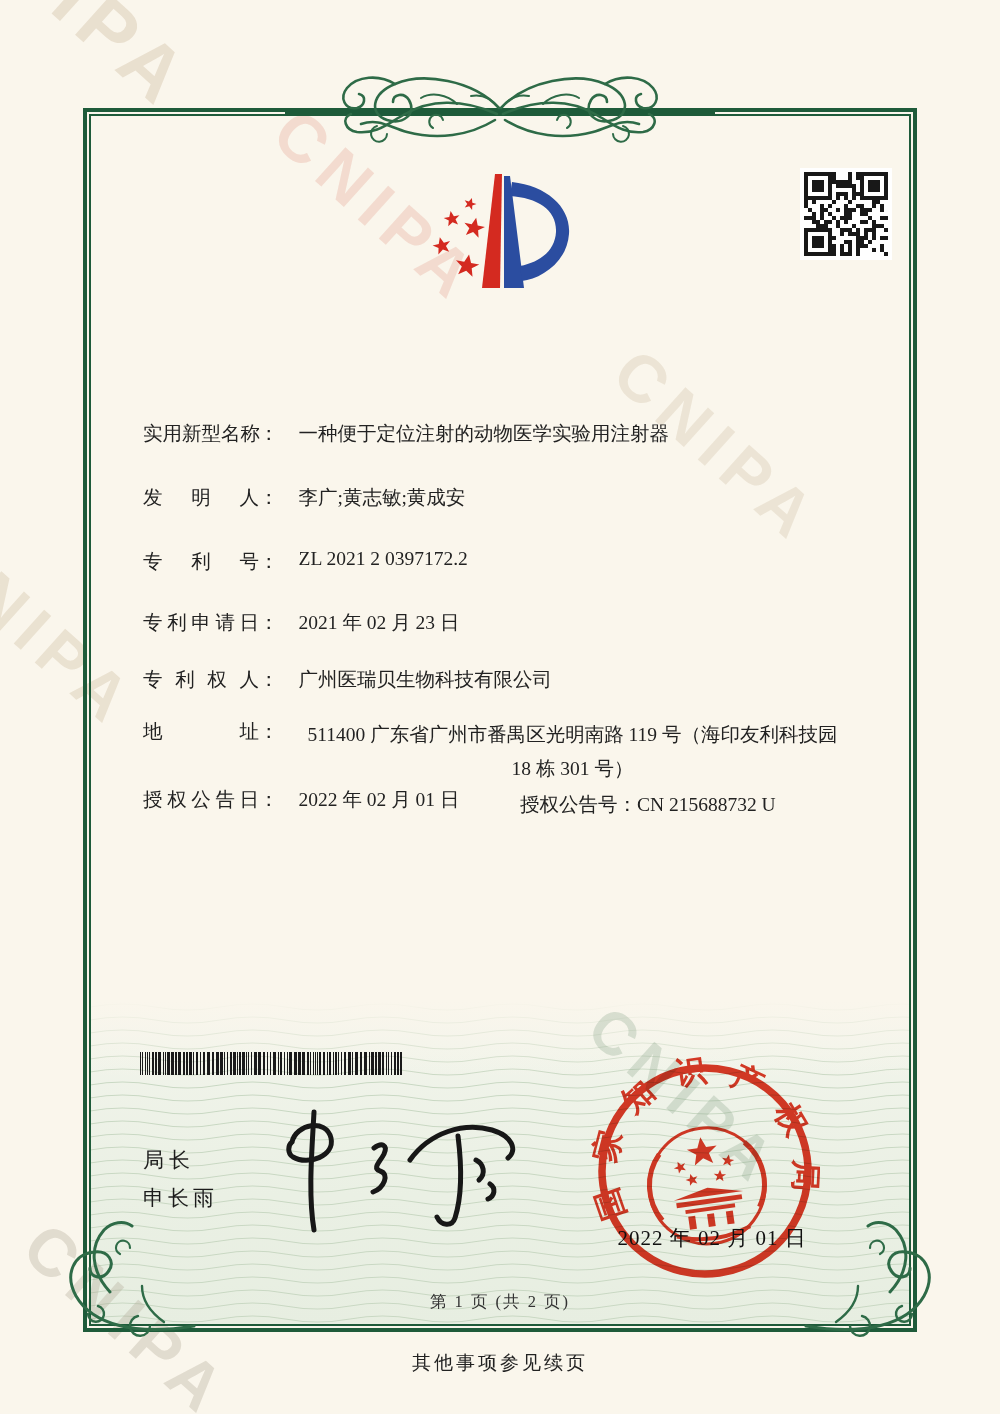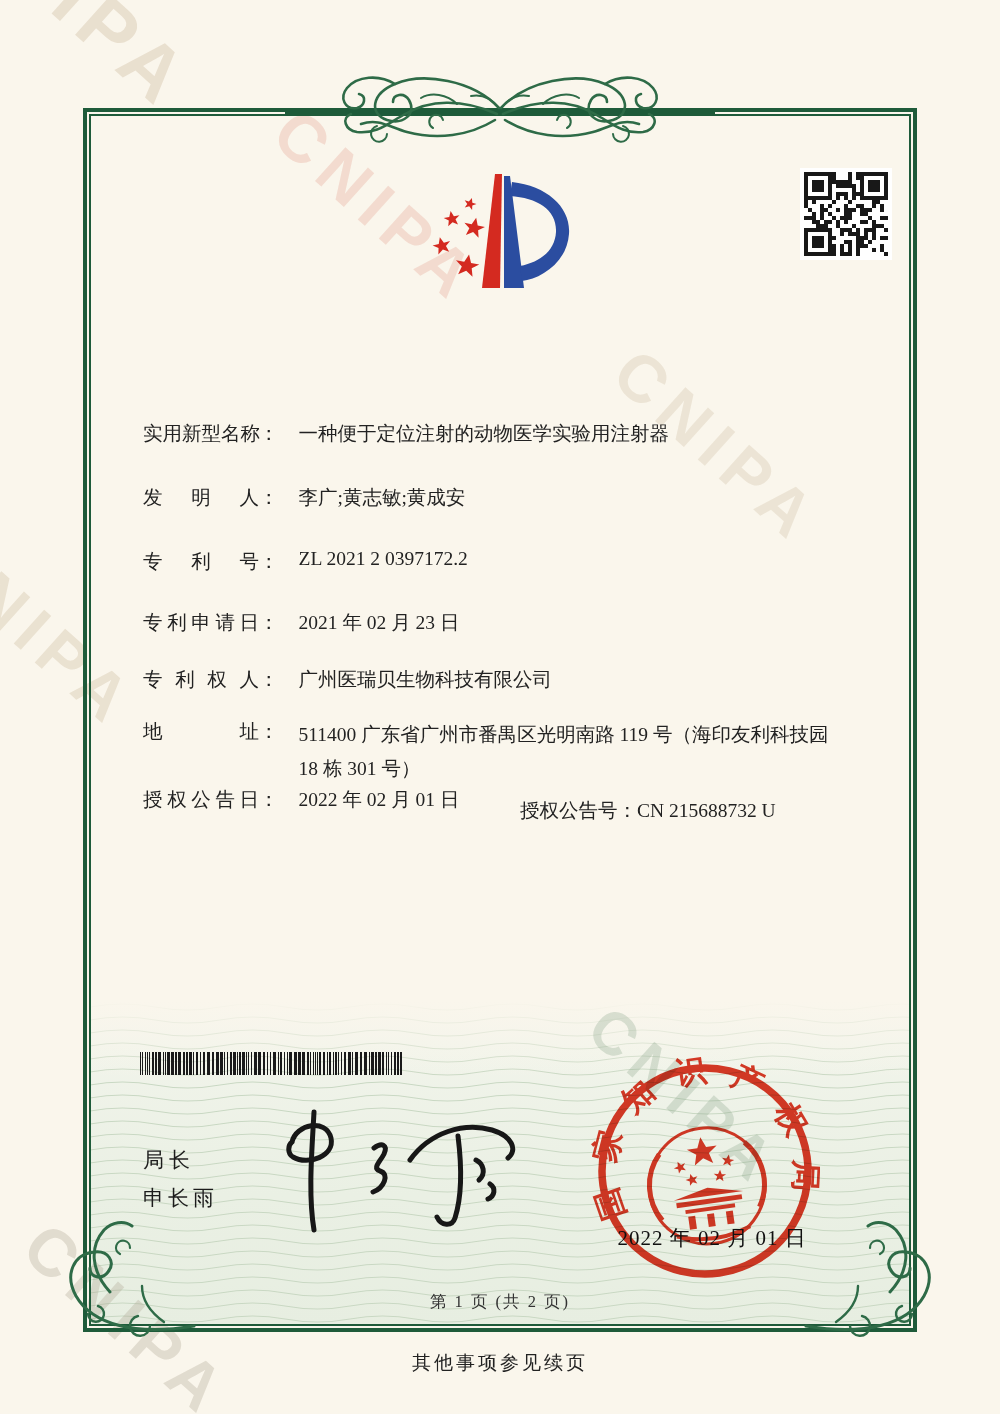--- a/index.html
+++ b/index.html
@@ -45,22 +45,22 @@
   .title{position:absolute;left:0;right:0;top:296px;text-align:center;font-size:44px;
          font-weight:bold;letter-spacing:11px;color:#141414;z-index:10;}
   
   .rows{position:absolute;left:143px;top:415px;width:716px;z-index:10;font-size:19.5px;}
   .frow{position:absolute;left:0;white-space:nowrap;}
   .flabel{display:inline-block;width:116px;text-align:justify;text-align-last:justify;
           vertical-align:top;}
   .fcolon{vertical-align:top;}
   .fvalue{display:inline-block;vertical-align:top;margin-left:20px;}
   .frow.addr{white-space:normal;}
-  .frow.addr .fvalue{width:548px;line-height:1.72;}
-  .grant-no{position:absolute;left:377px;top:11px;white-space:nowrap;}
+  .frow.addr .fvalue{width:548px;line-height:1.72;text-align:center;}
+  .grant-no{position:absolute;left:377px;top:5px;white-space:nowrap;}
   
   .body-text{position:absolute;left:143px;top:828px;width:716px;z-index:10;
              font-size:19.5px;line-height:36px;color:#242424;}
   .body-text p{margin:0;text-indent:2em;text-align:justify;}
   
   .barcode{position:absolute;left:140px;top:1052px;width:270px;height:23px;z-index:10;
            display:flex;align-items:stretch;}
   .barcode i{background:#1a1a1a;display:block;}
   .director-title{position:absolute;left:143px;top:1146px;font-size:21px;
                   letter-spacing:5px;z-index:10;color:#1c1c1c;}

